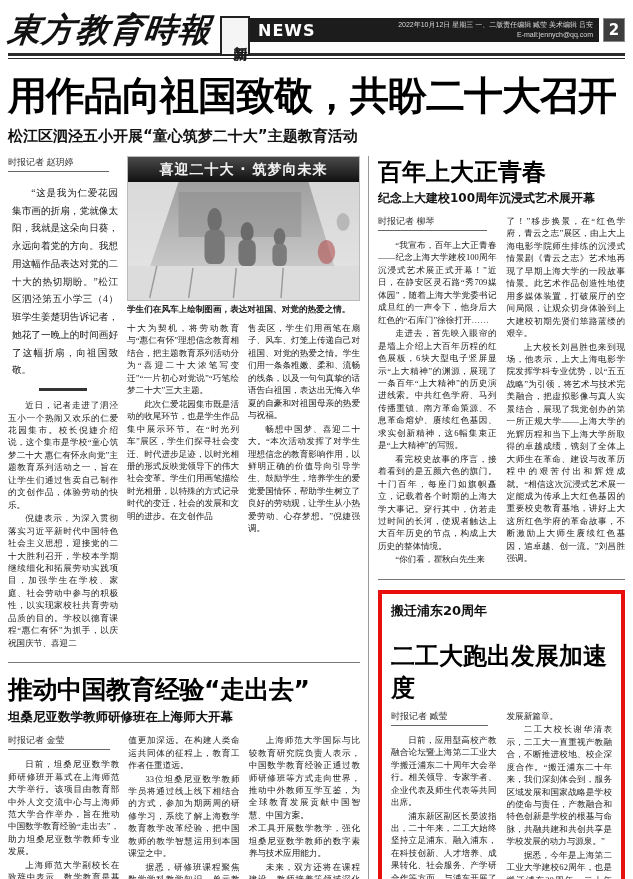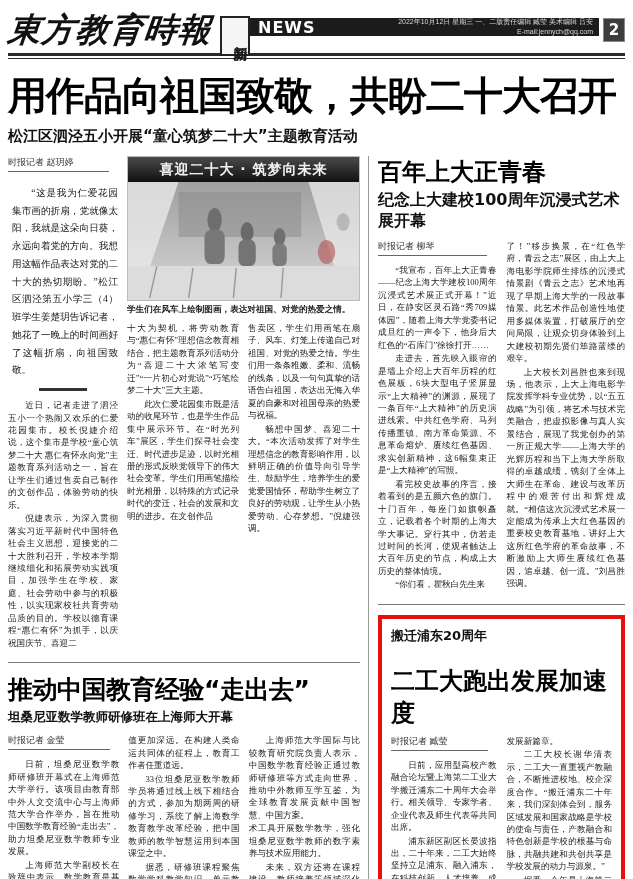--- a/index.html
+++ b/index.html
@@ -19,21 +19,21 @@
     transform:skewX(-6deg); white-space:nowrap; padding-top:2px; color:#111;
   }
   .section-box {
     width:30px; margin:10px 0 0 8px; border:2px solid #222; background:#f5f5f5;
     font-family:"DejaVu Sans","Liberation Sans",sans-serif;
     font-weight:bold; font-size:14px; line-height:1.1; text-align:center;
     padding:2px 0; writing-mode:vertical-rl; text-orientation:upright; height:40px;
     position:relative; z-index:2; letter-spacing:2px;
   }
   .header-bar {
-    flex:1; height:18px; margin-top:12px; background:#1c1c1c; color:#fff;
+    flex:1; height:24px; margin-top:12px; background:#1c1c1c; color:#fff;
     display:flex; align-items:center; padding:0 6px 0 8px;
   }
   .news-en {
     font-family:"DejaVu Sans","Liberation Sans",sans-serif;
     font-weight:bold; font-size:16px; letter-spacing:1px;
   }
   .issue-info {
     margin-left:auto; text-align:right; color:#d9d9d9;
     font-family:"Liberation Sans","DejaVu Sans",sans-serif;
     font-size:7px; line-height:1.4;
@@ -118,21 +118,21 @@
   .three-cols { display:flex; gap:9px; }
   .three-cols > div { flex:1; min-width:0; }
 
   
   .rt-headline {
     font-family:"DejaVu Sans","Liberation Sans",sans-serif; font-weight:900;
     font-size:24px; color:#000; margin-bottom:2px;
   }
   .rt-deck {
     font-family:"DejaVu Sans","Liberation Sans",sans-serif; font-weight:bold;
-    font-size:16px; margin-bottom:8px; color:#111;
+    font-size:12px; margin-bottom:8px; color:#111;
   }
   .two-cols { display:flex; gap:10px; }
   .two-cols > div { flex:1; min-width:0; }
 
   .highlight-box { border:4px solid #e8100c; padding:8px 9px 10px 9px; margin-top:2px; }
   .kicker {
     font-family:"DejaVu Sans","Liberation Sans",sans-serif; font-weight:bold;
     font-size:13px; color:#111; margin-bottom:20px;
   }
 </style>

